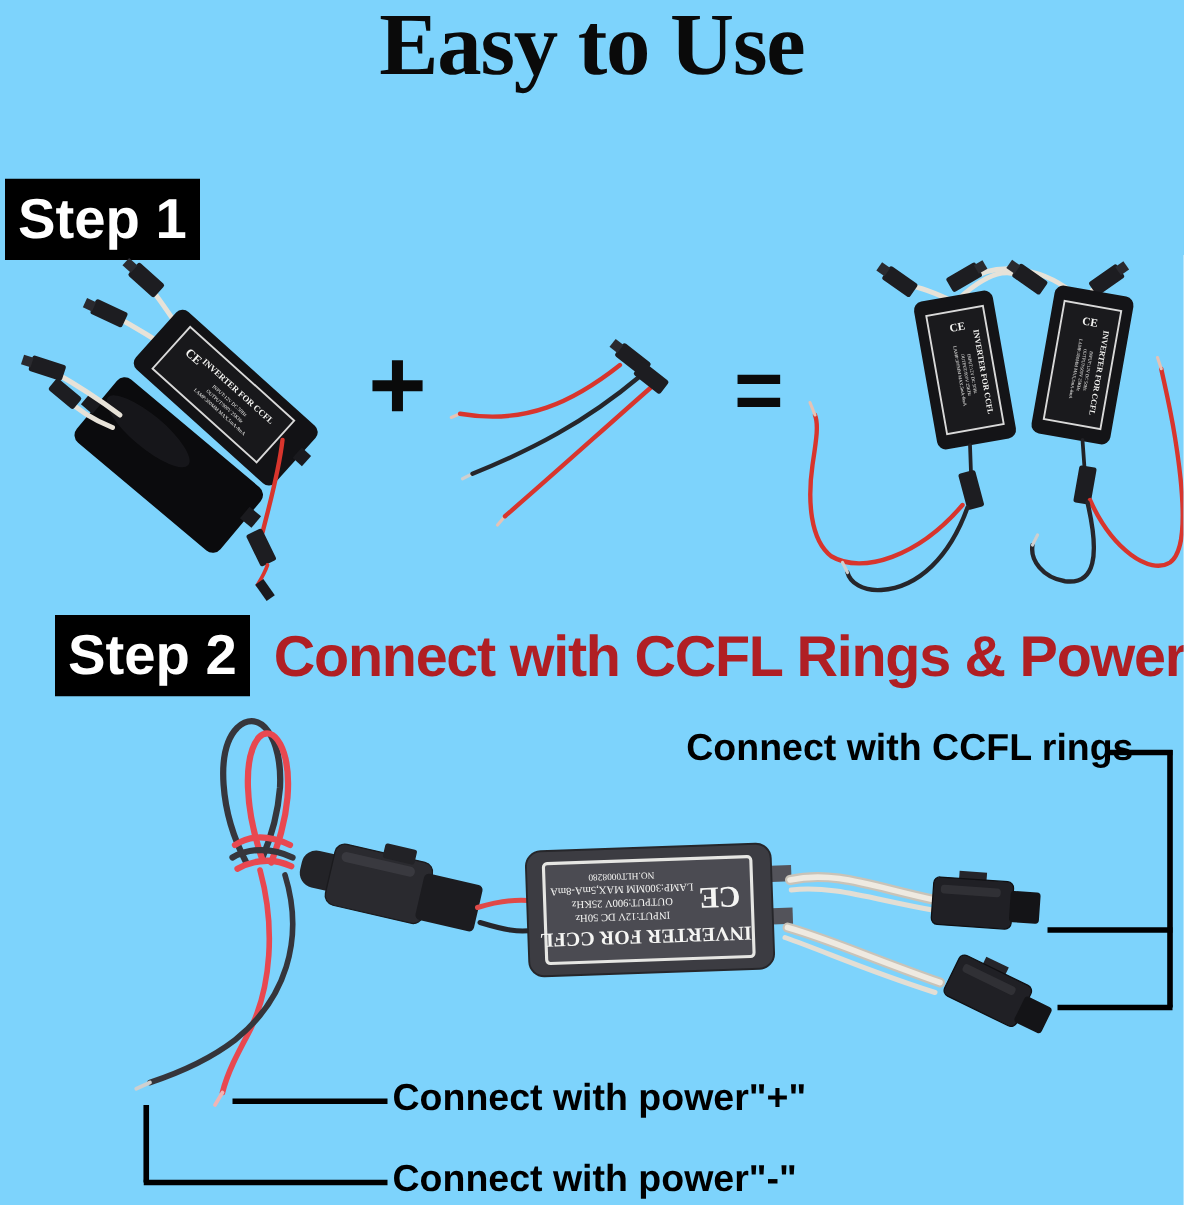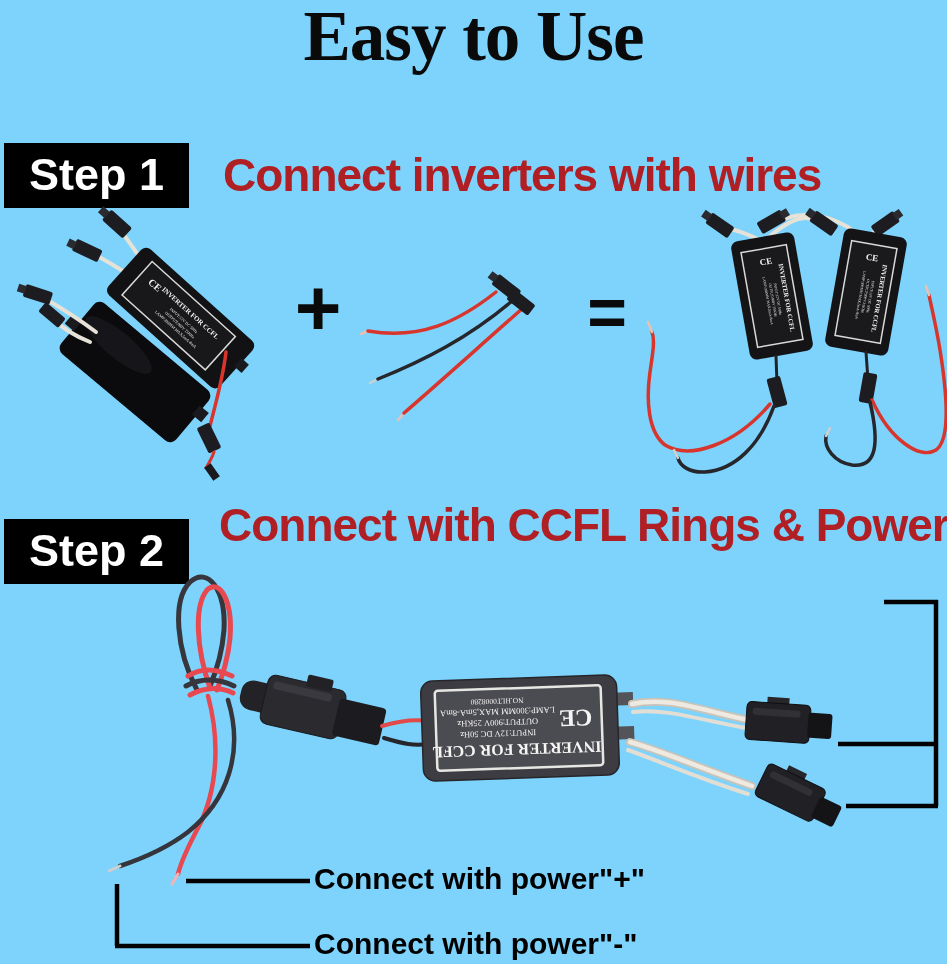--- a/index.html
+++ b/index.html
@@ -1,24 +1,24 @@
 <!DOCTYPE html>
 <html><head>
 <meta charset="utf-8">
 <style>
   html,body{margin:0;padding:0;background:#fff;}
   .canvas{position:relative;width:947px;height:964px;background:#7dd3fc;overflow:hidden;
           font-family:"Liberation Sans",sans-serif;}
   .page-title{position:absolute;left:0;top:-4px;width:947px;text-align:center;
               font-family:"Liberation Serif",serif;font-weight:bold;font-size:71px;
               color:#0a0a0a;letter-spacing:-1px;}
-  .step-badge{position:absolute;left:4px;width:185px;height:65px;background:#000;
+  .step-badge{position:absolute;left:4px;width:156px;height:65px;background:#000;
               color:#fff;font-weight:bold;font-size:45px;text-align:center;line-height:64px;}
   .badge-1{top:143px;}
-  .badge-2{top:519px;}
+  .badge-2{top:492px;margin-left:40px;}
   .step-heading{position:absolute;font-weight:bold;font-size:46px;color:#b01f24;
                 white-space:nowrap;letter-spacing:-1px;}
   .heading-1{left:223px;top:148px;}
   .heading-2{left:219px;top:498px;}
   .op{position:absolute;font-weight:bold;color:#0a0a0a;text-align:center;}
   .op-plus{left:285px;top:268px;width:66px;font-size:80px;line-height:80px;}
   .op-equals{left:577px;top:278px;width:60px;font-size:68px;line-height:68px;}
   .callout{position:absolute;font-weight:bold;font-size:30px;color:#000;white-space:nowrap;}
   .co-rings{left:549px;top:582px;}
   .co-plus{left:314px;top:862px;}
@@ -28,21 +28,20 @@
   .lbl-serif{font-family:"Liberation Serif",serif;fill:#f5f5f3;}
 </style>
 </head>
 <body>
 
 <div class="canvas">
 
   <div class="page-title">Easy to Use</div>
 
   <div class="step-badge badge-1">Step 1</div>
-  <div class="step-heading heading-1">Connect inverters with wires</div>
 
   <div class="step-badge badge-2">Step 2</div>
   <div class="step-heading heading-2">Connect with CCFL Rings &amp; Power</div>
 
   <div class="op op-plus">+</div>
   <div class="op op-equals">=</div>
 
   <svg width="947" height="964" viewBox="0 0 947 964">
 
     <g>
@@ -239,16 +238,17 @@
       <line x1="884" y1="602" x2="938" y2="602"></line>
       <line x1="936" y1="600" x2="936" y2="806"></line>
       <line x1="838" y1="744" x2="938" y2="744"></line>
       <line x1="846" y1="806" x2="938" y2="806"></line>
       <line x1="186" y1="881" x2="310" y2="881"></line>
       <line x1="117" y1="884" x2="117" y2="946"></line>
       <line x1="115" y1="946" x2="310" y2="946"></line>
     </g>
   </svg>
 
+  <div class="callout co-rings">Connect with CCFL rings</div>
   <div class="callout co-plus">Connect with power"+"</div>
   <div class="callout co-minus">Connect with power"-"</div>
 
 </div>
 
 </body></html>

